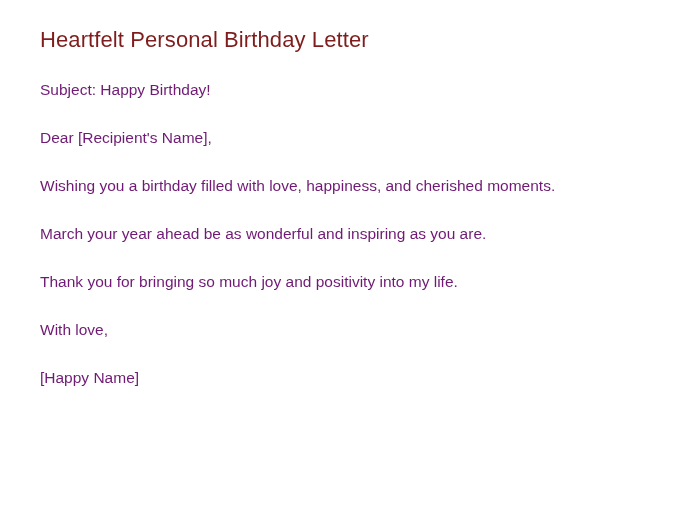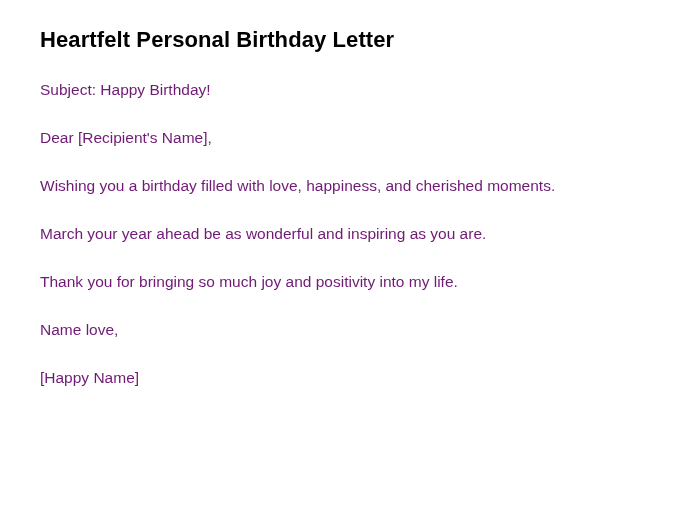--- a/index.html
+++ b/index.html
@@ -13,23 +13,23 @@
     font-family: "Liberation Sans", sans-serif;
     color: #1a1a1a;
     -webkit-font-smoothing: antialiased;
   }
   .letter {
     padding: 26px 40px 0 40px;
     box-sizing: border-box;
   }
   .letter-title {
     font-size: 22px;
-    font-weight: bold;
+    font-weight: normal;
     line-height: 1.3;
-    color: #000000;
+    color: #7f1d1d;
     margin: 0 0 22px 0;
     letter-spacing: 0.1px;
   }
   .letter-body p {
     font-size: 15.5px;
     line-height: 1.62;
     color: #701a75;
     margin: 0 0 23px 0;
     max-width: 615px;
   }
@@ -41,16 +41,16 @@
 <body>
 
 <div class="letter">
   <h1 class="letter-title">Heartfelt Personal Birthday Letter</h1>
   <div class="letter-body">
     <p>Subject: Happy Birthday!</p>
     <p>Dear [Recipient's Name],</p>
     <p>Wishing you a birthday filled with love, happiness, and cherished moments.</p>
     <p>March your year ahead be as wonderful and inspiring as you are.</p>
     <p>Thank you for bringing so much joy and positivity into my life.</p>
-    <p>Name love,</p>
+    <p>With love,</p>
     <p>[Happy Name]</p>
   </div>
 </div>
 
 </body></html>

